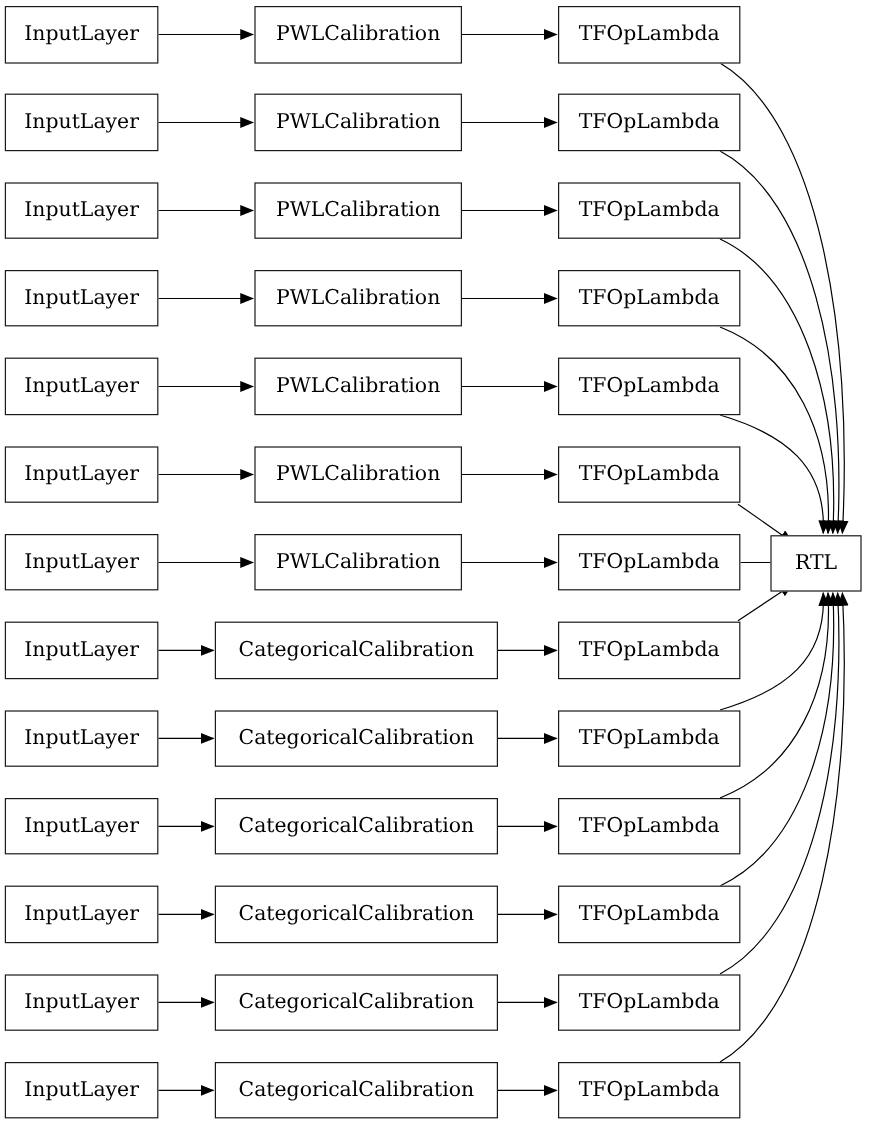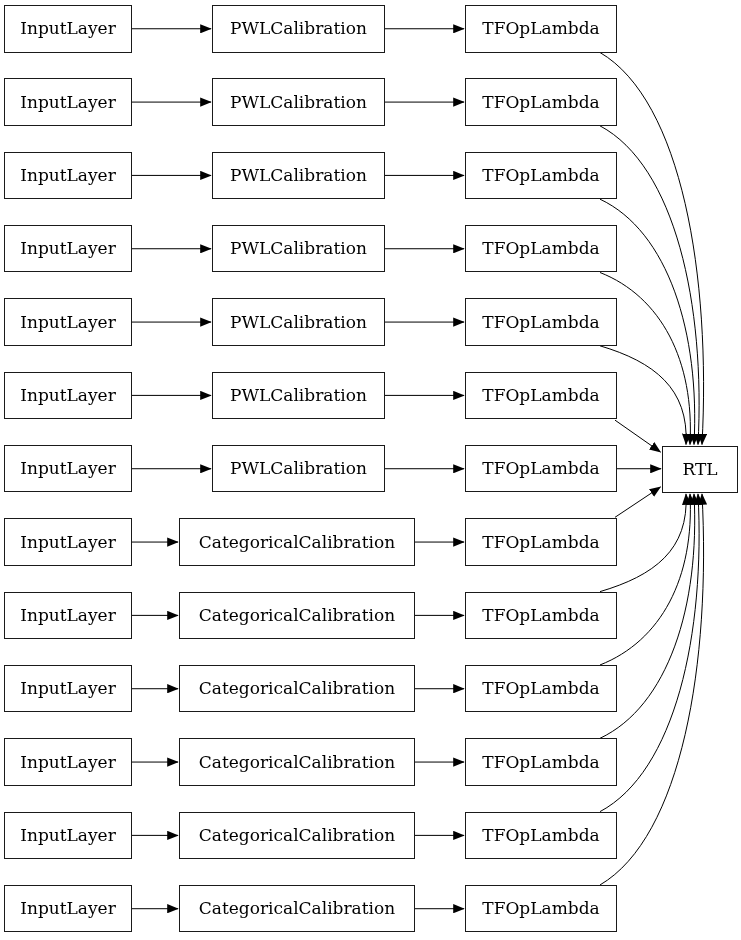--- a/index.html
+++ b/index.html
@@ -126,15 +126,15 @@
       <div class="node" style="left: 465px; top: 664.97px; width: 152px; height: 47.5px;">TFOpLambda</div>
       <div class="node" style="left: 4px; top: 738.3px; width: 128px; height: 47.5px;">InputLayer</div>
       <div class="node" style="left: 179px; top: 738.3px; width: 236px; height: 47.5px;">CategoricalCalibration</div>
       <div class="node" style="left: 465px; top: 738.3px; width: 152px; height: 47.5px;">TFOpLambda</div>
       <div class="node" style="left: 4px; top: 811.63px; width: 128px; height: 47.5px;">InputLayer</div>
       <div class="node" style="left: 179px; top: 811.63px; width: 236px; height: 47.5px;">CategoricalCalibration</div>
       <div class="node" style="left: 465px; top: 811.63px; width: 152px; height: 47.5px;">TFOpLambda</div>
       <div class="node" style="left: 4px; top: 884.96px; width: 128px; height: 47.5px;">InputLayer</div>
       <div class="node" style="left: 179px; top: 884.96px; width: 236px; height: 47.5px;">CategoricalCalibration</div>
       <div class="node" style="left: 465px; top: 884.96px; width: 152px; height: 47.5px;">TFOpLambda</div>
-      <div class="node" style="left: 662px; top: 445.5px; width: 76px; height: 47.5px;">RTL</div>
+      <div class="node" style="left: 642px; top: 445.5px; width: 76px; height: 47.5px;">RTL</div>
     </div>
 </div>
 
 </body></html>

